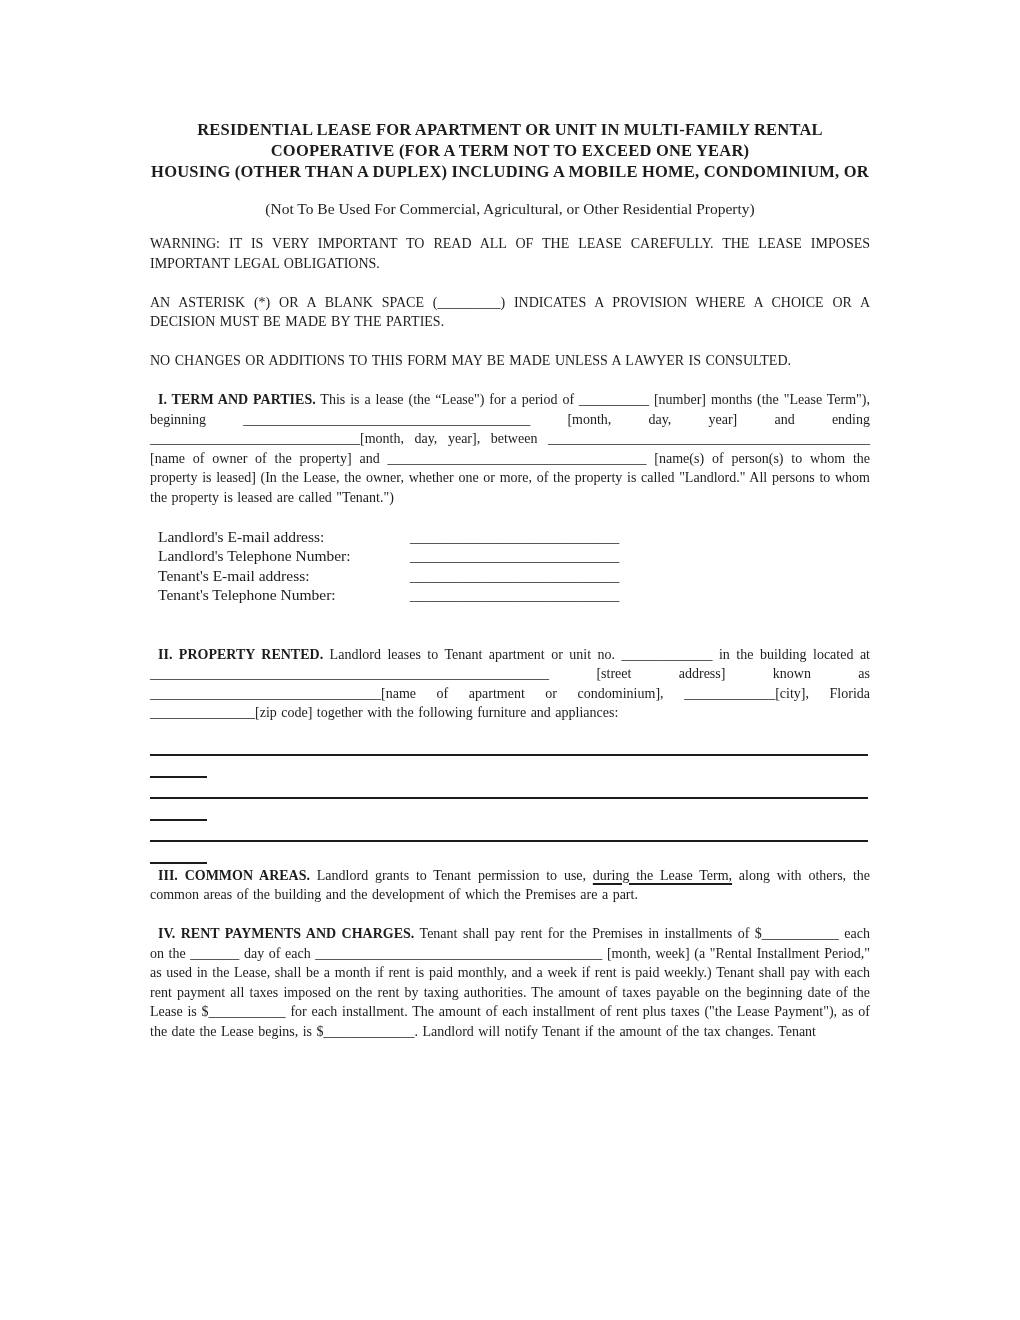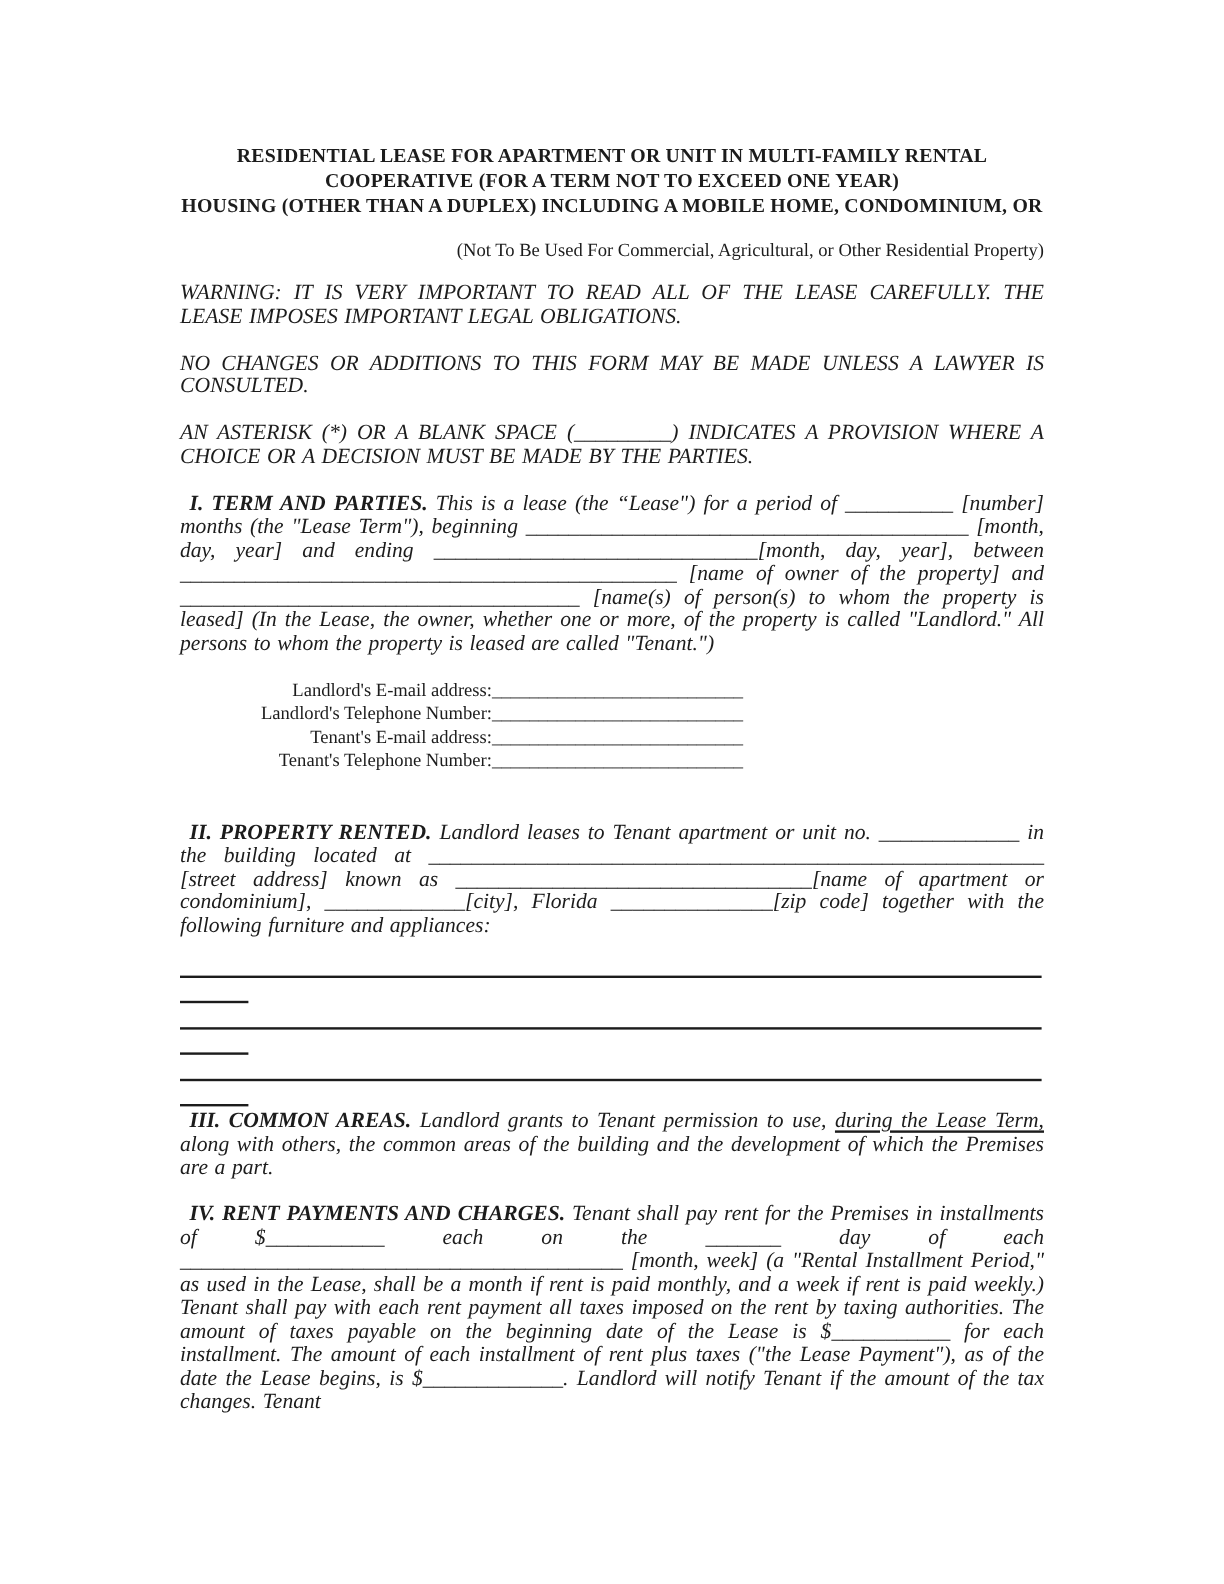--- a/index.html
+++ b/index.html
@@ -26,49 +26,47 @@
     font-size: 16.5px;
     font-weight: bold;
     line-height: 21px;
     text-align: center;
     letter-spacing: 0.2px;
   }
   .subtitle {
     margin: 0 0 15px 0;
     font-size: 15.5px;
     line-height: 20px;
-    text-align: right;
+    text-align: center;
   }
   .para {
     margin: 0 0 19.5px 0;
-    font-size: 18px;
+    font-size: 14px;
     line-height: 19.5px;
     text-align: justify;
     word-spacing: 1px;
-    font-style: italic;
   }
   .para.section-para {
     text-indent: 8px;
   }
   .sec-head {
     font-weight: bold;
   }
   .underlined {
     text-decoration: underline;
     text-decoration-thickness: 1.5px;
     text-underline-offset: 3px;
   }
   .contact-block {
     margin: 0 0 40px 8px;
     font-size: 15.5px;
     line-height: 19.5px;
   }
   .contact-row {
     display: flex;
-    text-align: right;
   }
   .contact-label {
     width: 252px;
     flex: 0 0 252px;
   }
   .contact-blank {
     white-space: nowrap;
   }
   .rules {
     margin: 12px 0 2px 0;
@@ -91,23 +89,23 @@
   <div class="title">
     <div>RESIDENTIAL LEASE FOR APARTMENT OR UNIT IN MULTI-FAMILY RENTAL</div>
     <div>COOPERATIVE (FOR A TERM NOT TO EXCEED ONE YEAR)</div>
     <div>HOUSING (OTHER THAN A DUPLEX) INCLUDING A MOBILE HOME, CONDOMINIUM, OR</div>
   </div>
 
   <div class="subtitle">(Not To Be Used For Commercial, Agricultural, or Other Residential Property)</div>
 
   <p class="para">WARNING: IT IS VERY IMPORTANT TO READ ALL OF THE LEASE CAREFULLY. THE LEASE IMPOSES IMPORTANT LEGAL OBLIGATIONS.</p>
 
+  <p class="para">AN ASTERISK (*) OR A BLANK SPACE (_________) INDICATES A PROVISION WHERE A CHOICE OR A DECISION MUST BE MADE BY THE PARTIES.</p>
+
   <p class="para">NO CHANGES OR ADDITIONS TO THIS FORM MAY BE MADE UNLESS A LAWYER IS CONSULTED.</p>
-
-  <p class="para">AN ASTERISK (*) OR A BLANK SPACE (_________) INDICATES A PROVISION WHERE A CHOICE OR A DECISION MUST BE MADE BY THE PARTIES.</p>
 
   <p class="para section-para"><span class="sec-head">I. TERM AND PARTIES.</span><span> This is a lease (the “Lease") for a period of __________ [number] months (the "Lease Term"), beginning _________________________________________ [month, day, year] and ending ______________________________[month, day, year], between ______________________________________________ [name of owner of the property] and _____________________________________ [name(s) of person(s) to whom the property is leased] (In the Lease, the owner, whether one or more, of the property is called "Landlord." All persons to whom the property is leased are called "Tenant.")</span></p>
 
   <div class="contact-block">
     <div class="contact-row">
       <span class="contact-label">Landlord's E-mail address:</span>
       <span class="contact-blank">___________________________</span>
     </div>
     <div class="contact-row">
       <span class="contact-label">Landlord's Telephone Number:</span>

